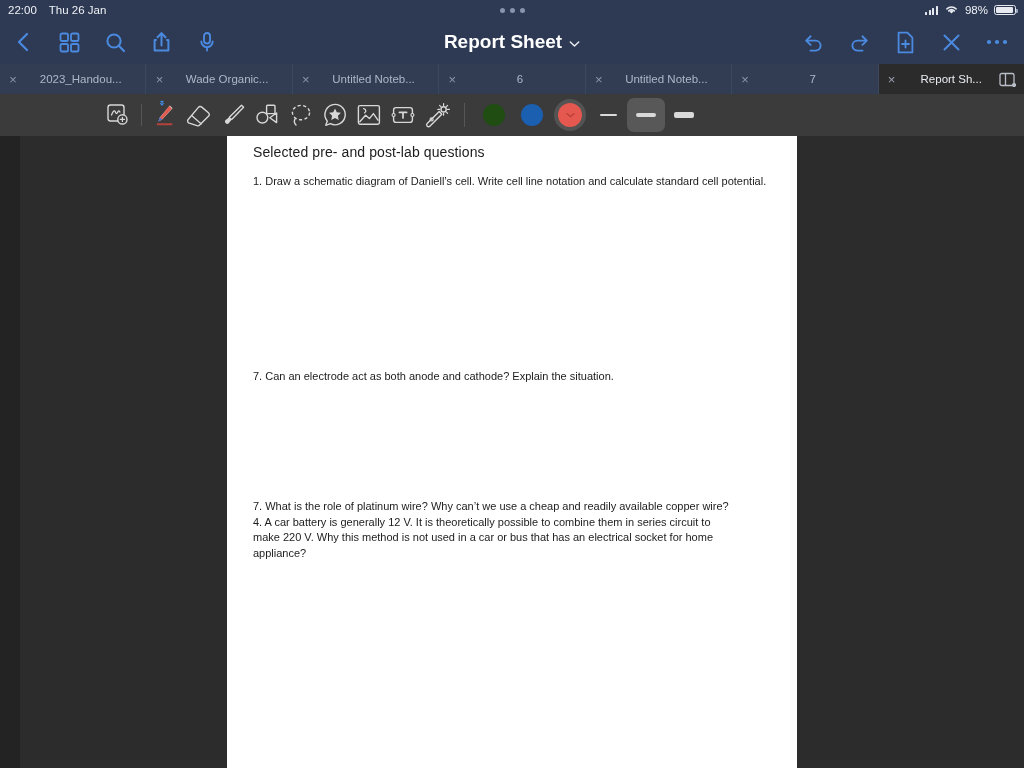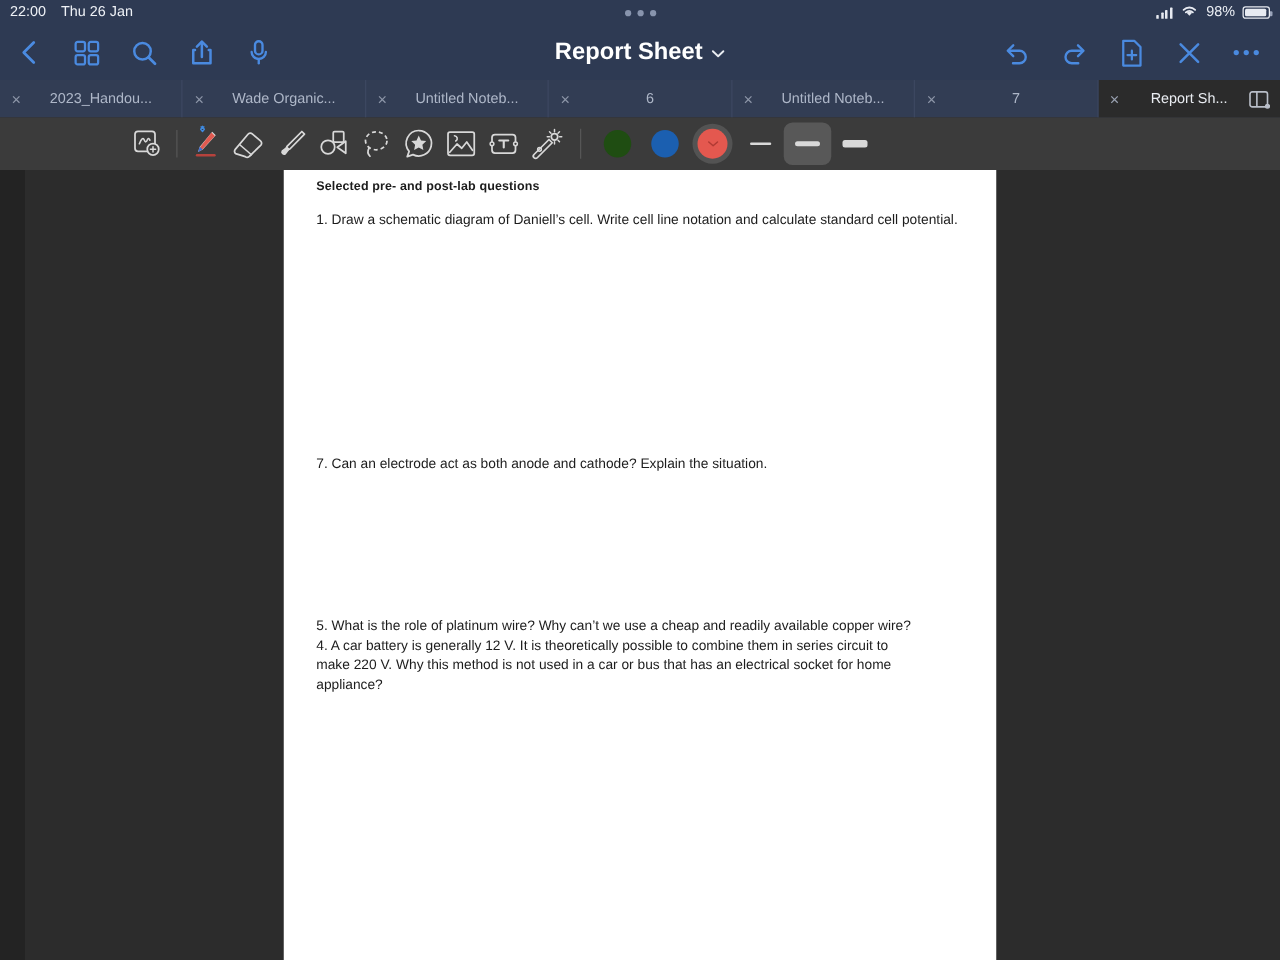--- a/index.html
+++ b/index.html
@@ -102,21 +102,21 @@
   
   #canvas{
     position:absolute; top:136px; left:0; width:1024px; height:632px; background:#2c2c2c;
   }
   #canvas-gutter{ position:absolute; left:0; top:0; width:20px; height:632px; background:#232323; }
   #page{
     position:absolute; left:227px; top:0; width:570px; height:632px;
     background:#ffffff; color:#1c1c1c;
   }
   #page-content{ padding:8px 26px 0 26px; }
-  #doc-heading{ font-size:10px; font-weight:bold; letter-spacing:.1px; }
+  #doc-heading{ font-size:14px; font-weight:normal; letter-spacing:.1px; }
   .doc-q{ font-size:11px; line-height:1.42; }
   #q1{ margin-top:14px; }
   #q2{ margin-top:179px; }
   #q3{ margin-top:115px; }
   #q4{ max-width:472px; }
 </style>
 </head>
 <body>
 
 <div id="status-bar" data-name="status-bar">
@@ -383,17 +383,17 @@
     </div>
 </div>
 
 <div id="canvas" data-name="document-canvas">
   <div id="canvas-gutter" data-name="canvas-left-gutter"></div>
   <div id="page" data-name="document-page">
     <div id="page-content" data-name="page-content">
       <div id="doc-heading" data-name="document-heading">Selected pre- and post-lab questions</div>
       <div class="doc-q" id="q1" data-name="question-1">1. Draw a schematic diagram of Daniell’s cell.  Write cell line notation and calculate standard cell potential.</div>
       <div class="doc-q" id="q2" data-name="question-2">7. Can an electrode act as both anode and cathode?  Explain the situation.</div>
-      <div class="doc-q" id="q3" data-name="question-3">5. What is the role of platinum wire?  Why can’t we use a cheap and readily available copper wire?</div>
+      <div class="doc-q" id="q3" data-name="question-3">7. What is the role of platinum wire?  Why can’t we use a cheap and readily available copper wire?</div>
       <div class="doc-q" id="q4" data-name="question-4">4. A car battery is generally 12 V.  It is theoretically possible to combine them in series circuit to make 220 V. Why this method is not used in a car or bus that has an electrical socket for home appliance?</div>
     </div>
   </div>
 </div>
 
 </body></html>

